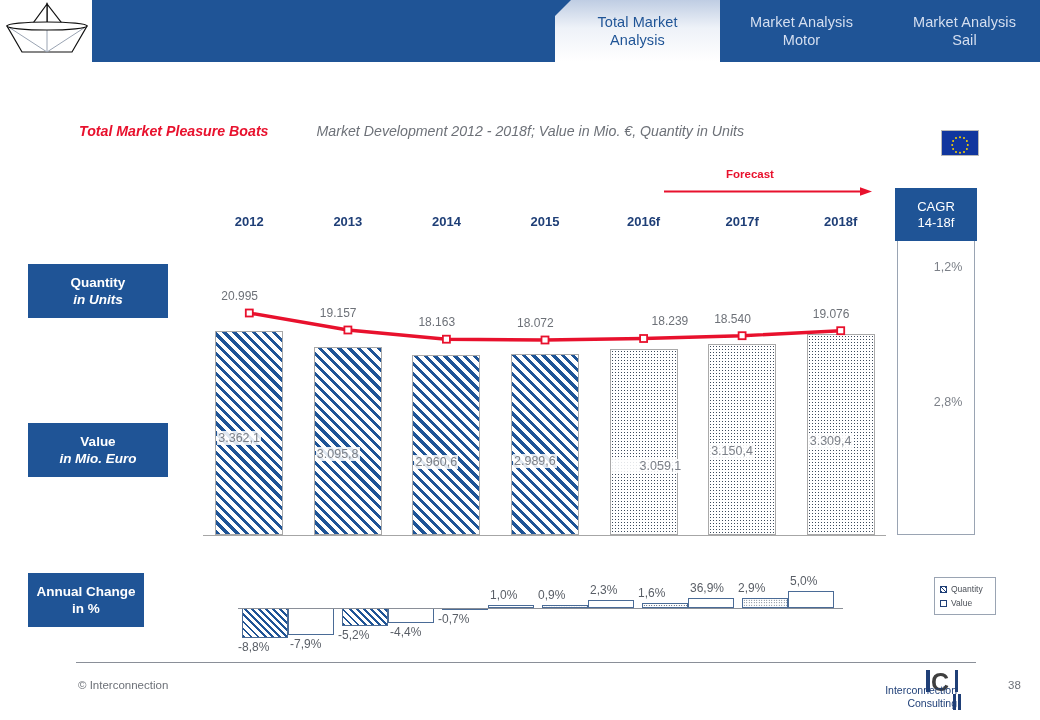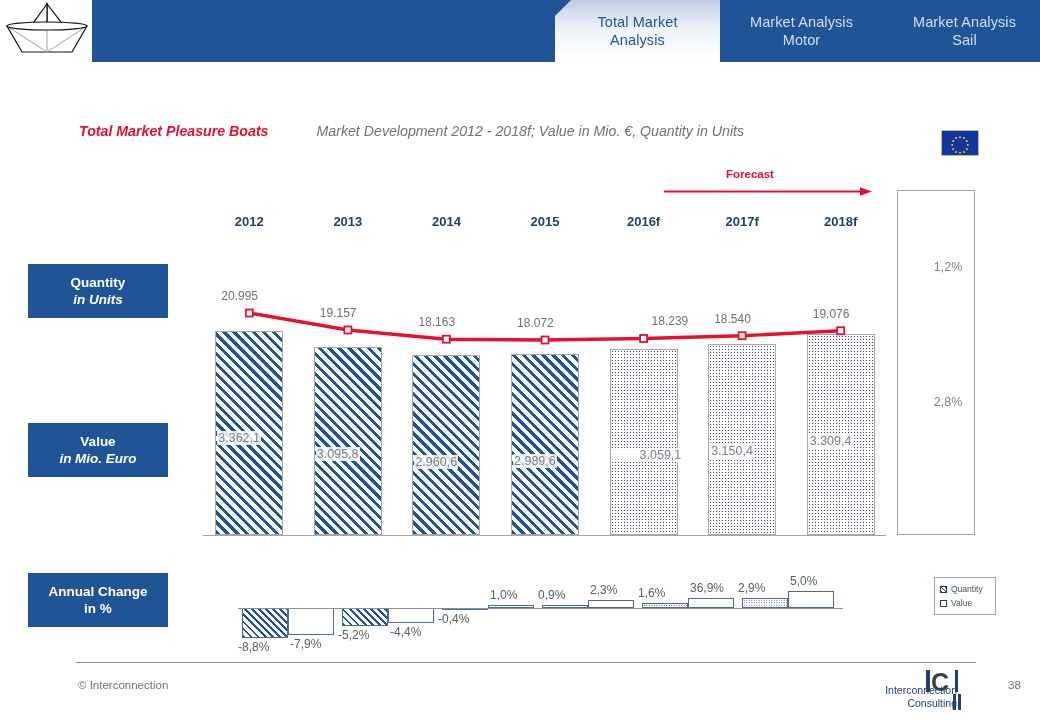--- a/index.html
+++ b/index.html
@@ -34,21 +34,21 @@
   .euflag .stars{position:absolute;left:0;top:0;width:36px;height:24px;}
 
   
   .lbl{position:absolute;background:#1f5496;color:#fff;text-align:center;
        display:flex;flex-direction:column;align-items:center;justify-content:center;
        font-size:13.5px;line-height:17px;}
   .lbl .it{font-style:italic;font-weight:bold;}
   .lbl .bd{font-weight:bold;}
   .lbl-qty{left:28px;top:264px;width:140px;height:54px;}
   .lbl-val{left:28px;top:423px;width:140px;height:54px;}
-  .lbl-chg{left:28px;top:573px;width:140px;height:54px;}
+  .lbl-chg{left:28px;top:573px;width:116px;height:54px;}
 
   
   .plot{position:absolute;left:200px;top:170px;width:690px;height:370px;}
   .years{position:absolute;left:200px;top:214px;width:690px;height:20px;}
   .year{position:absolute;top:0;width:98px;text-align:center;font-size:13px;font-weight:bold;color:#1f3f77;}
 
   .forecast-wrap{position:absolute;left:664px;top:168px;width:215px;height:32px;}
   .forecast-lbl{position:absolute;left:62px;top:0;font-size:11.5px;font-weight:bold;color:#e8112d;}
   .forecast-arrow{position:absolute;left:0;top:19px;width:208px;height:9px;}
 
@@ -200,21 +200,21 @@
   <div class="plot" id="plot">
       <div class="bar hatch" style="left: 15.2857px; width: 68px; height: 204px; top: 161px;"></div>
       <div class="barval" style="left: 17.2857px; top: 261px;">3.362,1</div>
       <div class="bar hatch" style="left: 113.857px; width: 68px; height: 187.842px; top: 177.158px;"></div>
       <div class="barval" style="left: 115.857px; top: 277.158px;">3.095,8</div>
       <div class="bar hatch" style="left: 212.429px; width: 68px; height: 179.638px; top: 185.362px;"></div>
       <div class="barval" style="left: 214.429px; top: 285.362px;">2.960,6</div>
       <div class="bar hatch" style="left: 311px; width: 68px; height: 181.398px; top: 183.602px;"></div>
       <div class="barval" style="left: 313px; top: 283.602px;">2.989,6</div>
       <div class="bar dots" style="left: 409.571px; width: 68px; height: 185.615px; top: 179.385px;"></div>
-      <div class="barval" style="left: 411.571px; top: 278px; padding-left: 28px;">3.059,1</div>
+      <div class="barval" style="left: 411.571px; top: 289px; padding-left: 28px;">3.059,1</div>
       <div class="bar dots" style="left: 508.143px; width: 68px; height: 191.155px; top: 173.845px;"></div>
       <div class="barval" style="left: 510.143px; top: 273.845px;">3.150,4</div>
       <div class="bar dots" style="left: 606.714px; width: 68px; height: 200.802px; top: 164.198px;"></div>
       <div class="barval" style="left: 608.714px; top: 264.198px;">3.309,4</div>
       <div class="lineval" style="left: 21.2857px; top: 119px;">20.995</div>
       <div class="lineval" style="left: 119.857px; top: 135.978px;">19.157</div>
       <div class="lineval" style="left: 218.429px; top: 145.159px;">18.163</div>
       <div class="lineval" style="left: 317px; top: 146px;">18.072</div>
       <div class="lineval" style="left: 415.571px; top: 144.457px; margin-left: 36px;">18.239</div>
       <div class="lineval" style="left: 514.143px; top: 141.677px;">18.540</div>
@@ -226,34 +226,38 @@
       <rect x="45.8" y="139.5" width="7" height="7" fill="#ffffff" stroke="#e8112d" stroke-width="1.8"></rect>
       <rect x="144.4" y="156.5" width="7" height="7" fill="#ffffff" stroke="#e8112d" stroke-width="1.8"></rect>
       <rect x="242.9" y="165.7" width="7" height="7" fill="#ffffff" stroke="#e8112d" stroke-width="1.8"></rect>
       <rect x="341.5" y="166.5" width="7" height="7" fill="#ffffff" stroke="#e8112d" stroke-width="1.8"></rect>
       <rect x="440.1" y="165.0" width="7" height="7" fill="#ffffff" stroke="#e8112d" stroke-width="1.8"></rect>
       <rect x="538.6" y="162.2" width="7" height="7" fill="#ffffff" stroke="#e8112d" stroke-width="1.8"></rect>
       <rect x="637.2" y="157.2" width="7" height="7" fill="#ffffff" stroke="#e8112d" stroke-width="1.8"></rect>
     </svg>
 
   <div class="cagr-box"></div>
+  <div class="cagr-head">
+    <div>CAGR</div>
+    <div>14-18f</div>
+  </div>
   <div class="cagr-v" style="top:260px">1,2%</div>
   <div class="cagr-v" style="top:395px">2,8%</div>
 
   <div class="chg" id="chg">
       <div class="cbar q" style="left: 42px; width: 46px; height: 29.92px; top: 48px;"></div>
       <div class="clbl" style="left: 38px; top: 79.92px;">-8,8%</div>
       <div class="cbar v" style="left: 88px; width: 46px; height: 26.86px; top: 48px;"></div>
       <div class="clbl" style="left: 90px; top: 76.86px;">-7,9%</div>
       <div class="cbar q" style="left: 142px; width: 46px; height: 17.68px; top: 48px;"></div>
       <div class="clbl" style="left: 138px; top: 67.68px;">-5,2%</div>
       <div class="cbar v" style="left: 188px; width: 46px; height: 14.96px; top: 48px;"></div>
       <div class="clbl" style="left: 190px; top: 64.96px;">-4,4%</div>
       <div class="cbar q" style="left: 242px; width: 46px; height: 2px; top: 48px;"></div>
-      <div class="clbl" style="left: 238px; top: 51.7px;">-0,4%</div>
+      <div class="clbl" style="left: 238px; top: 51.7px;">-0,7%</div>
       <div class="cbar v" style="left: 288px; width: 46px; height: 3.4px; top: 44.6px;"></div>
       <div class="clbl" style="left: 290px; top: 27.6px;">1,0%</div>
       <div class="cbar qd" style="left: 342px; width: 46px; height: 3.06px; top: 44.94px;"></div>
       <div class="clbl" style="left: 338px; top: 27.94px;">0,9%</div>
       <div class="cbar v" style="left: 388px; width: 46px; height: 7.82px; top: 40.18px;"></div>
       <div class="clbl" style="left: 390px; top: 23.18px;">2,3%</div>
       <div class="cbar qd" style="left: 442px; width: 46px; height: 5.44px; top: 42.56px;"></div>
       <div class="clbl" style="left: 438px; top: 25.56px;">1,6%</div>
       <div class="cbar v" style="left: 488px; width: 46px; height: 10.2px; top: 37.8px;"></div>
       <div class="clbl" style="left: 490px; top: 20.8px;">36,9%</div>

